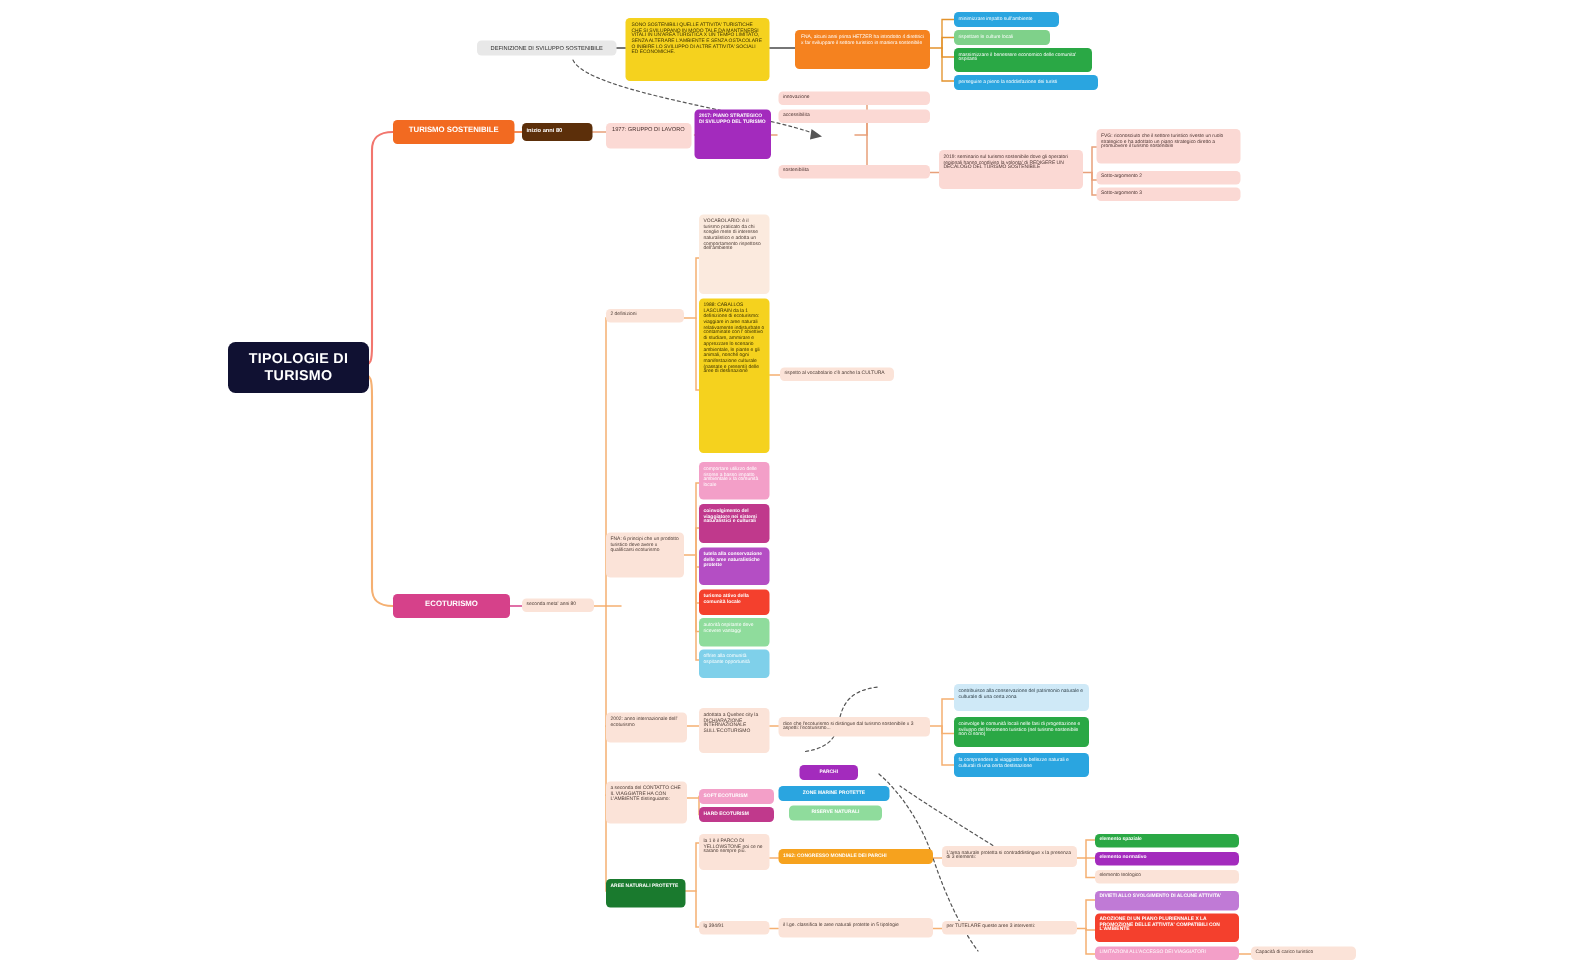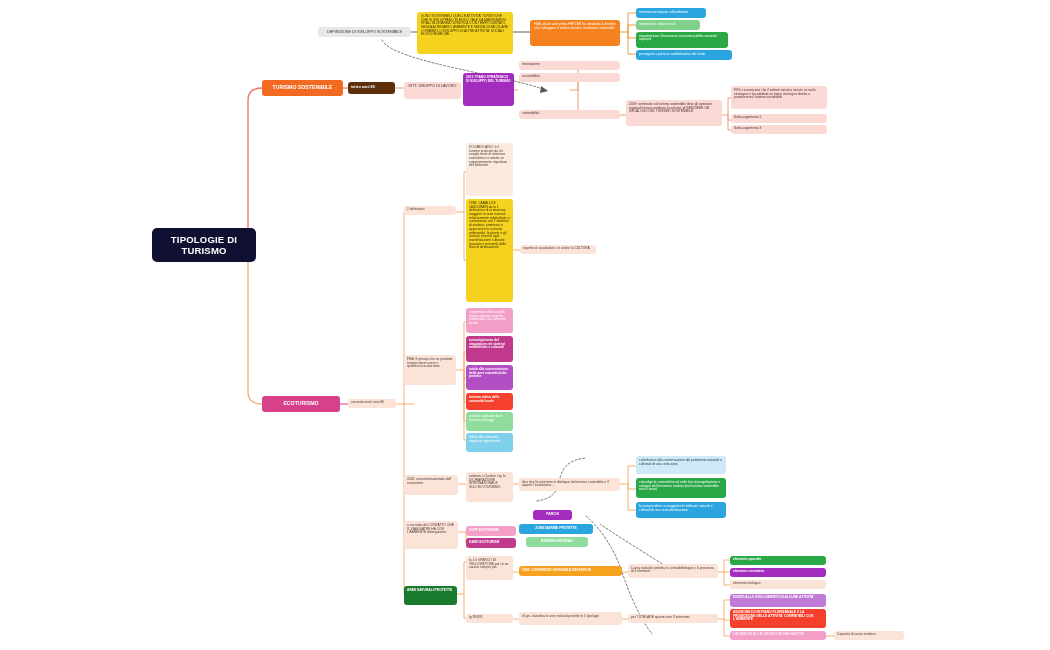--- a/index.html
+++ b/index.html
@@ -121,21 +121,21 @@
       <path d="M724,619 L724,636 L730,636" stroke="#f5b072" stroke-width="1"></path>
 
       <path d="M826,636 L834,636" stroke="#f5b072" stroke-width="1"></path>
 
       <path d="M537,501 C555,498 558,490 560,478 C563,466 570,460 585,458" stroke="#555" stroke-width="0.8" stroke-dasharray="2,2"></path>
       <path d="M586,516 C600,528 614,548 622,572 C630,596 640,618 652,634" stroke="#555" stroke-width="0.8" stroke-dasharray="2,2"></path>
       <path d="M672,570 C650,556 620,538 600,524" stroke="#555" stroke-width="0.8" stroke-dasharray="2,2"></path>
     </g>
   </svg>
 
-  <div class="node root" style="left:152px;top:228px;width:104px;height:34px;text-align:center;">
+  <div class="node root" style="left:152px;top:228px;width:94px;height:34px;text-align:center;">
     <span>TIPOLOGIE DI TURISMO</span>
   </div>
 
   <div class="node bold md center" style="left:262px;top:80px;width:81px;height:16px;background:#f26a21;color:#ffffff;padding-top:5px;">
     <span>TURISMO SOSTENIBILE</span>
   </div>
 
   <div class="node bold xs" style="left:348px;top:82px;width:47px;height:12px;background:#5c2f0a;color:#ffffff;padding-top:3px;padding-left:3px;">
     <span>inizio anni 80</span>
   </div>

